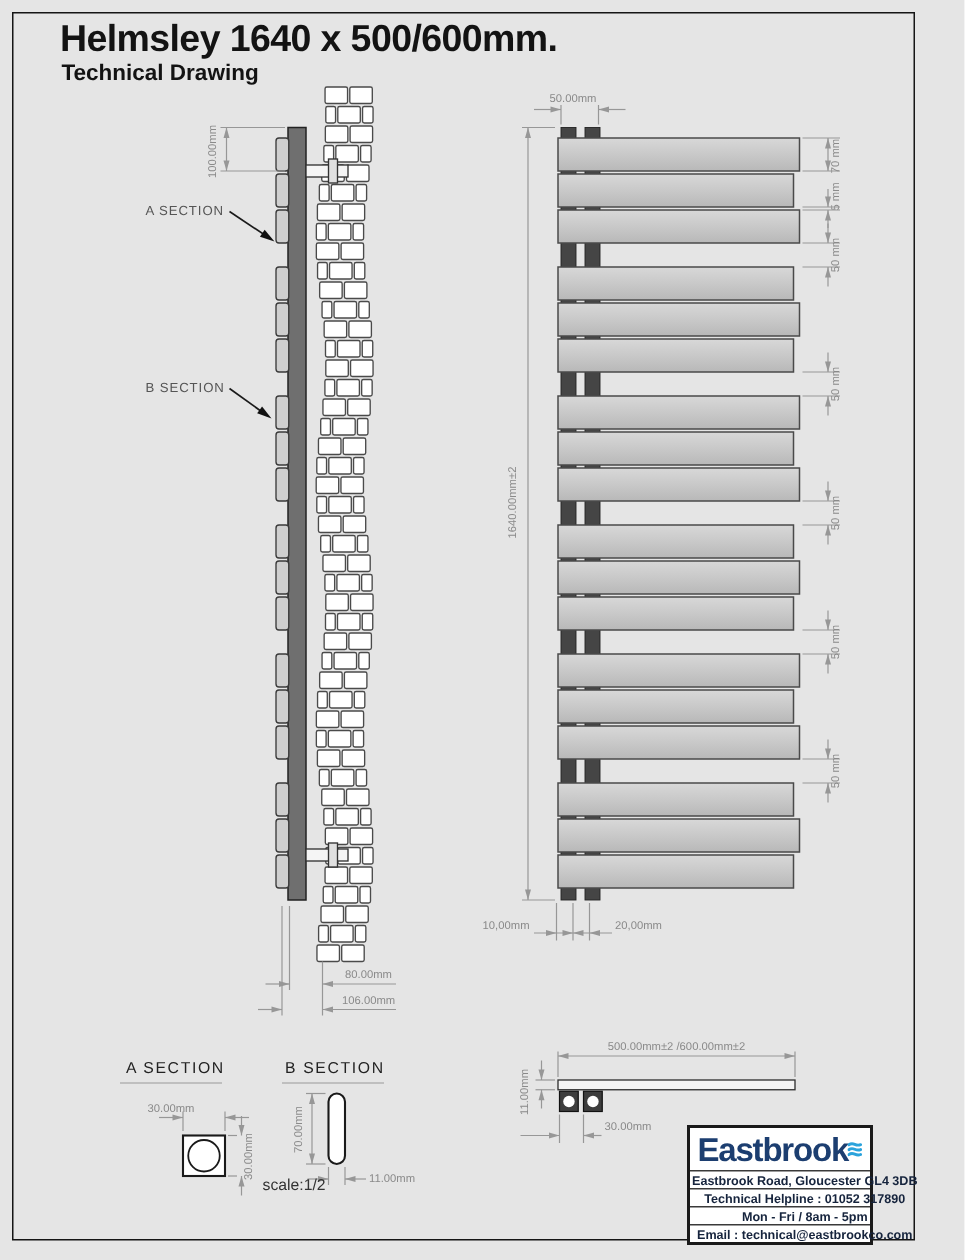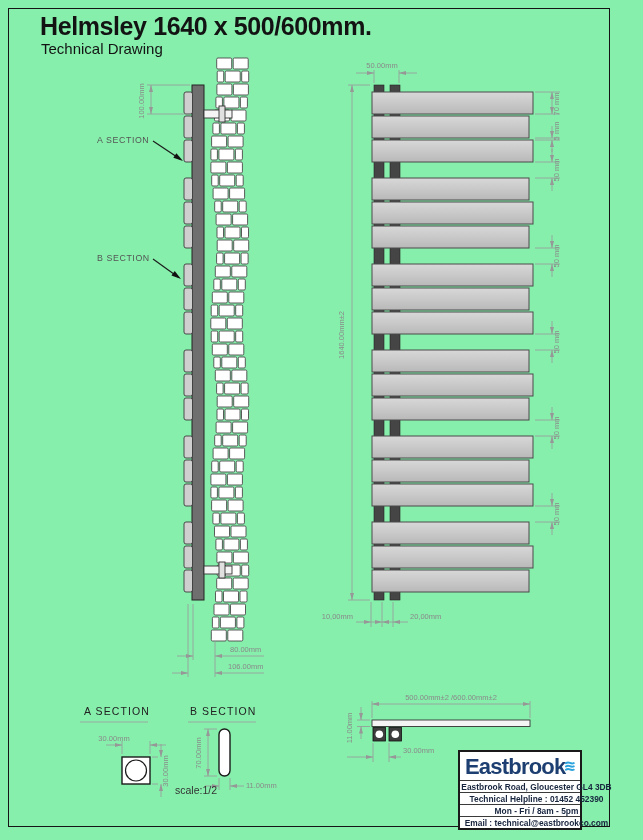--- a/index.html
+++ b/index.html
@@ -1,22 +1,22 @@
 <!DOCTYPE html>
 <html><head>
 <meta charset="utf-8">
 <style>
   html,body{margin:0;padding:0;background:#fff;}
-  #page{position:relative;width:643px;height:840px;background:#86efac;
+  #page{position:relative;width:643px;height:840px;background:#e5e5e5;
         font-family:"Liberation Sans",sans-serif;overflow:hidden;}
   #frame{position:absolute;left:8px;top:8px;width:602px;height:819px;
          border:1.6px solid #151515;box-sizing:border-box;}
   #title{position:absolute;left:40px;top:12px;font-size:25px;font-weight:bold;
          color:#131313;letter-spacing:-0.4px;white-space:nowrap;}
-  #subtitle{position:absolute;left:41px;top:40px;font-size:15px;font-weight:normal;color:#131313;}
+  #subtitle{position:absolute;left:41px;top:40px;font-size:15px;font-weight:bold;color:#131313;}
   #cv{position:absolute;left:0;top:0;}
   .dim-t{font-size:7.5px;fill:#8a8a8a;}
   .sec-t{font-size:10.5px;fill:#222;letter-spacing:1.1px;}
   .lead-t{font-size:8.8px;fill:#555;letter-spacing:.6px;}
   #scale-note{position:absolute;left:175px;top:784px;font-size:10.5px;color:#333;}
   #info-box{position:absolute;left:458px;top:750px;width:124px;height:80px;background:#fff;
             border:2px solid #1a1a1a;box-sizing:border-box;display:flex;flex-direction:column;}
   #logo-row{display:flex;align-items:center;justify-content:space-between;
             padding:1px 5px 0 5px;height:27px;}
   #brand{font-size:22px;font-weight:bold;color:#1c3e70;letter-spacing:-0.8px;}
@@ -368,17 +368,17 @@
   <div id="info-box">
     <div id="logo-row">
       <span id="brand">Eastbrook</span>
       <svg width="22" height="23" viewBox="0 0 22 23">
         <path d="M2 4 q4 -3 9 -0.8 t9 0.5" fill="none" stroke="#2ba3dc" stroke-width="4.4" stroke-linecap="round"></path>
         <path d="M2 11.5 q4 -3 9 -0.8 t9 0.5" fill="none" stroke="#2ba3dc" stroke-width="4.4" stroke-linecap="round"></path>
         <path d="M2 19 q4 -3 9 -0.8 t9 0.5" fill="none" stroke="#2ba3dc" stroke-width="4.4" stroke-linecap="round"></path>
       </svg>
     </div>
     <div class="info-row">Eastbrook Road, Gloucester GL4 3DB</div>
-    <div class="info-row">Technical Helpline : 01452 452390</div>
+    <div class="info-row">Technical Helpline : 01052 317890</div>
     <div class="info-row">Mon - Fri / 8am - 5pm</div>
     <div class="info-row">Email : technical@eastbrookco.com</div>
   </div>
 </div>
 
 </body></html>

